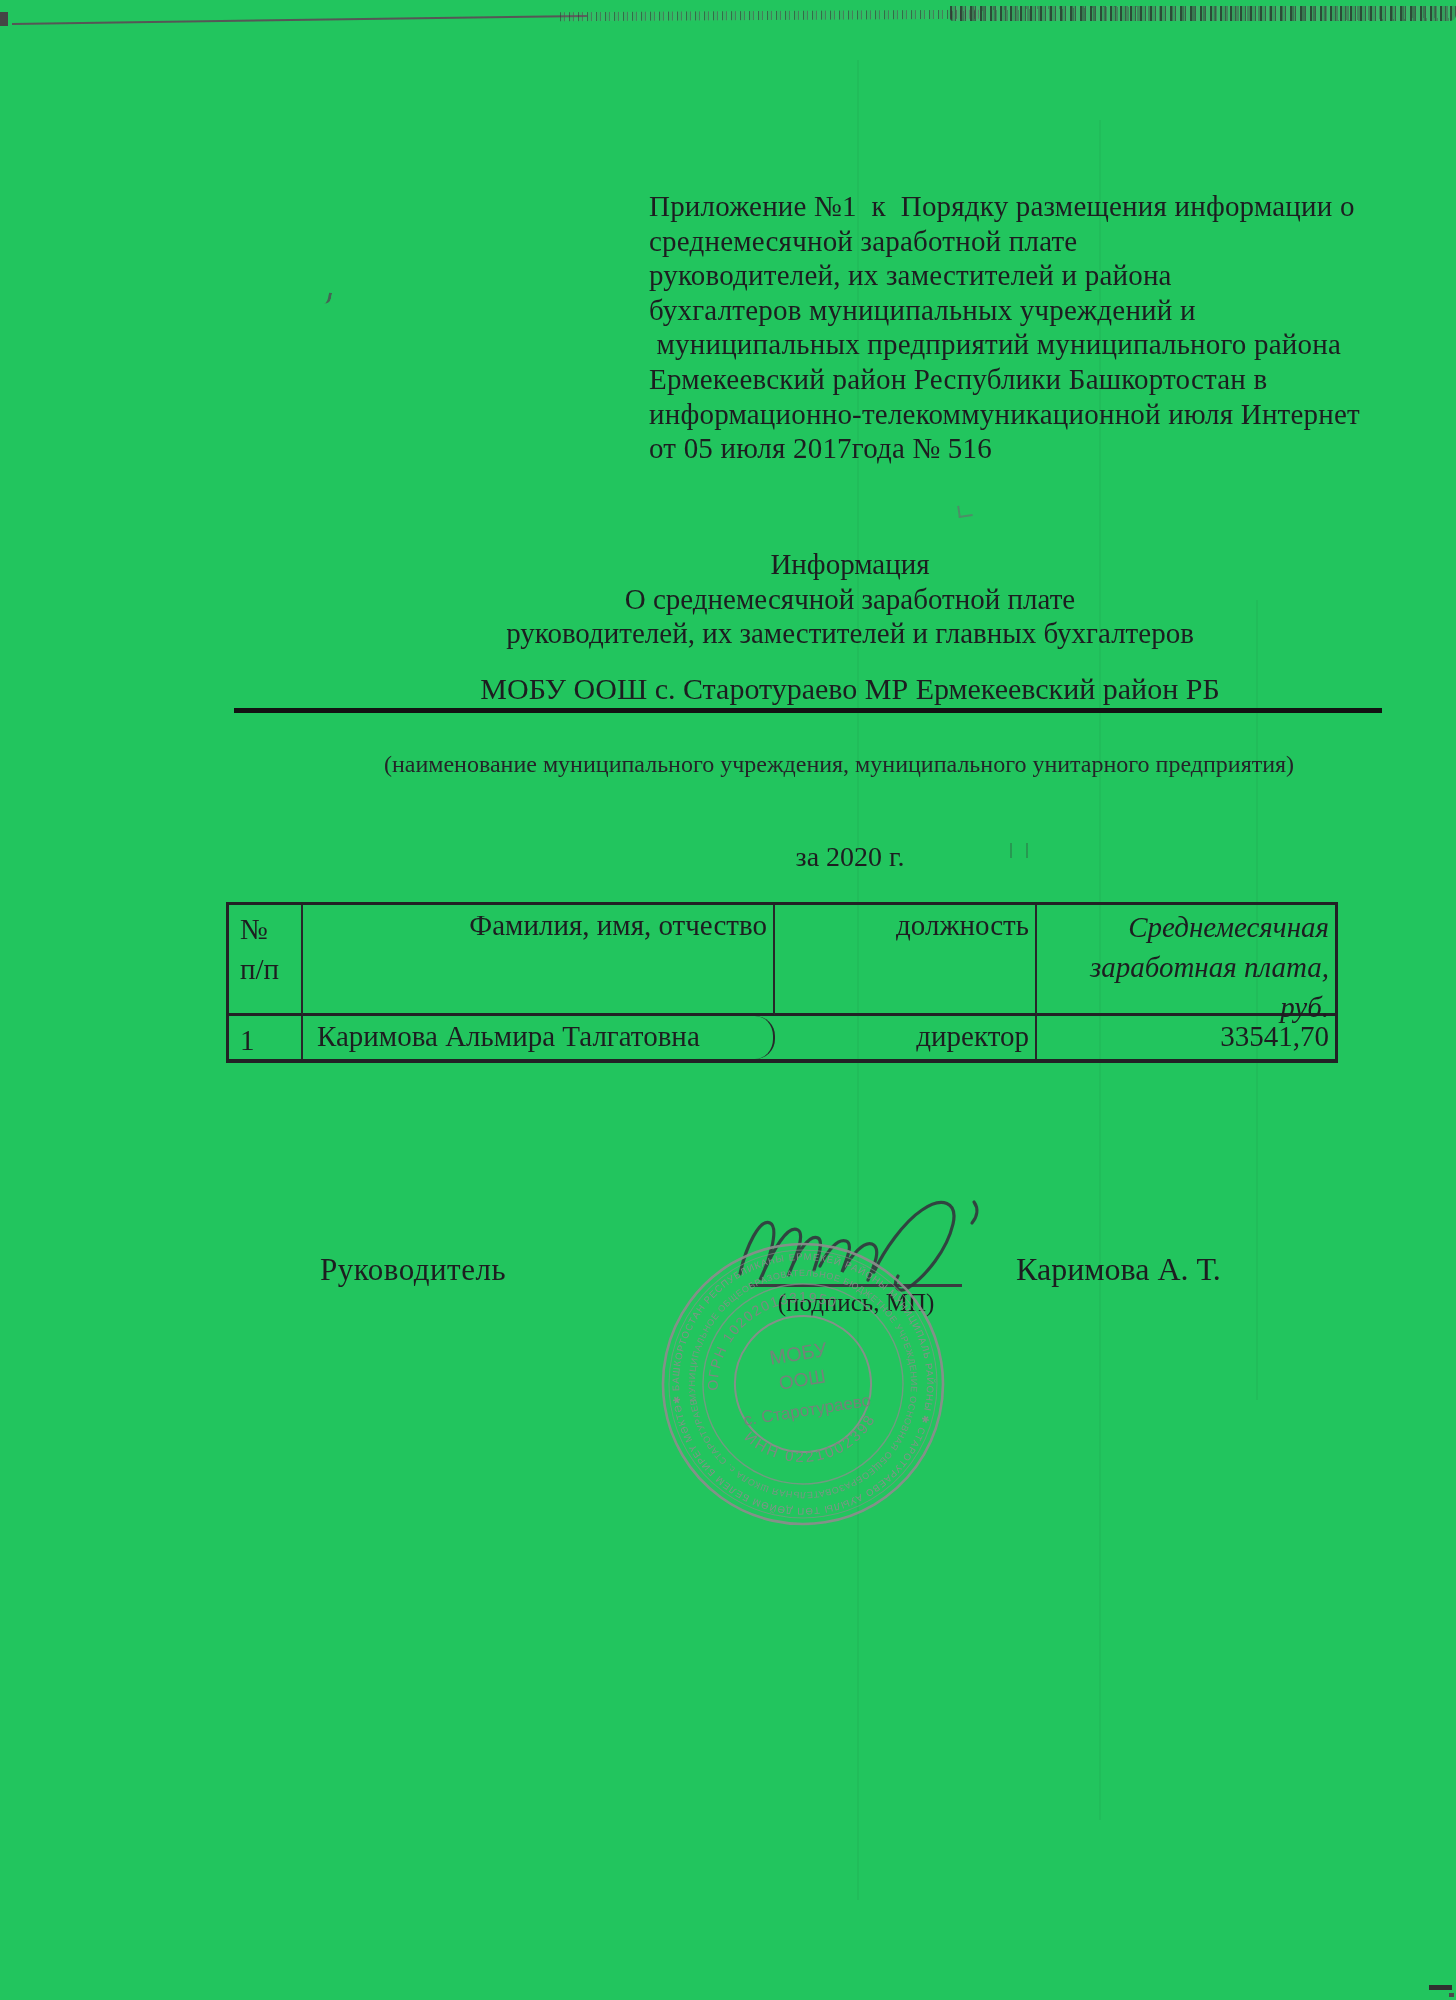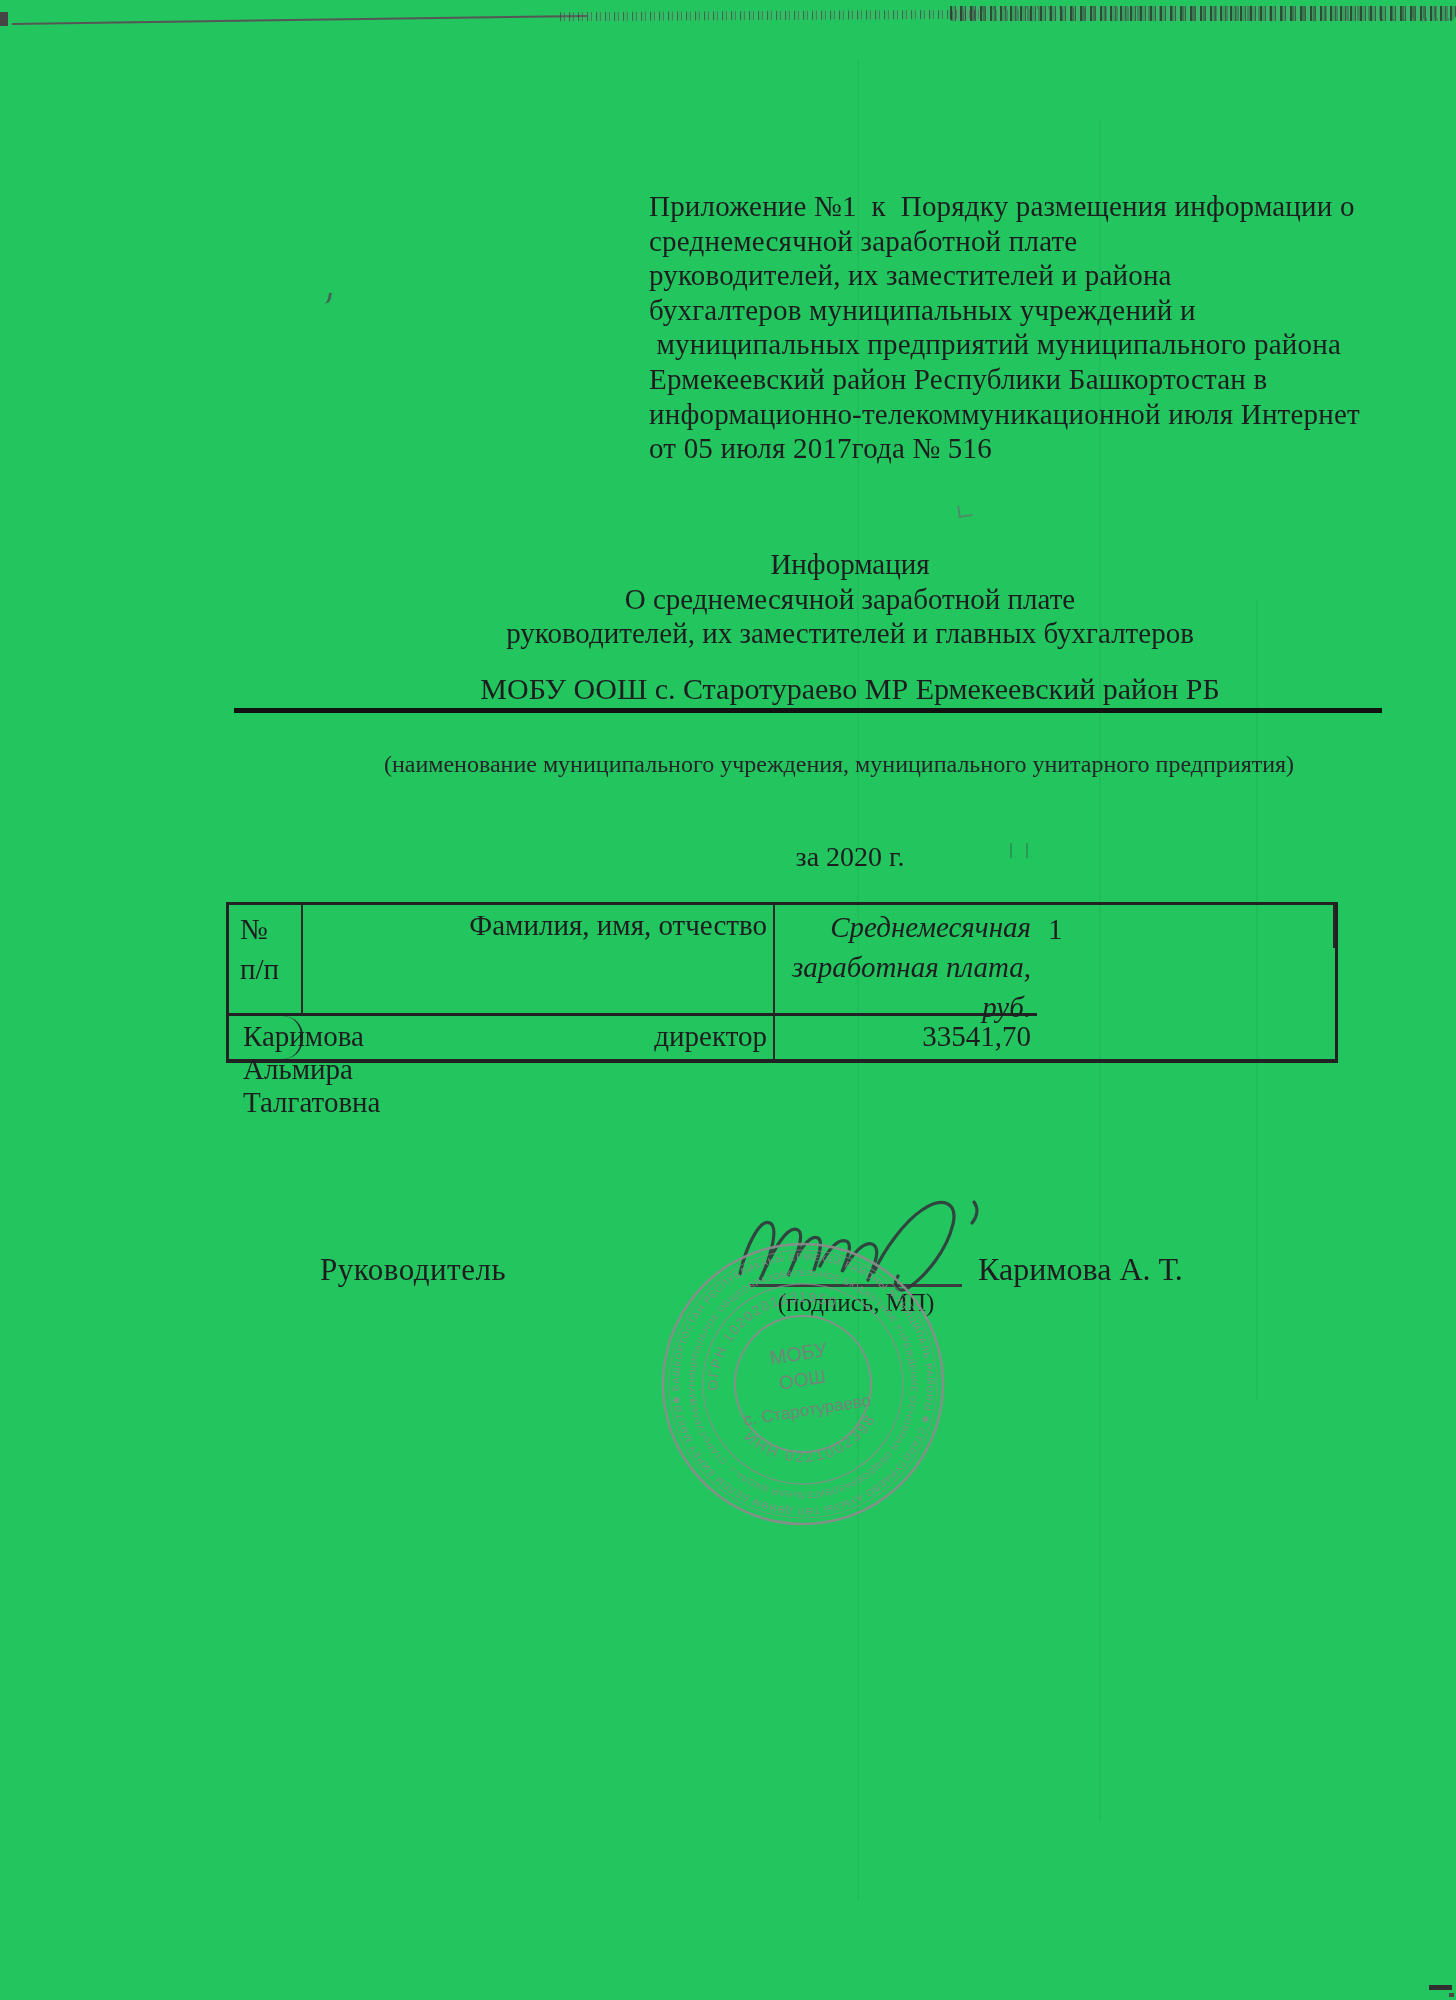--- a/index.html
+++ b/index.html
@@ -27,21 +27,21 @@
   .cell.last{border-right:none;}
   .hcell{height:111px; border-bottom:3px solid #222225;}
   .dcell{height:43px;}
   .cell.c-no{padding-left:11px; line-height:40px;}
   .cell.c-center{text-align:right;}
   .c-salary{line-height:40px; padding-top:2px;font-style:italic;}
   
   .role-label{left:320px; top:1252px; font-size:31px; letter-spacing:0.5px;}
   .sig-line{left:750px; top:1284px; width:212px; height:3px; background:#3b3b40;}
   .sig-caption{left:740px; top:1289px; width:232px; text-align:center; font-size:25px;}
-  .sig-name{left:978px; top:1251px; font-size:32px;}
+  .sig-name{left:1016px; top:1251px; font-size:32px;}
   .sig-svg{left:722px; top:1188px;}
   .stamp-svg{left:655px; top:1236px; opacity:0.92;}
   .edge-line{left:12px; top:23px; width:575px; height:2px; background:#565656; transform:rotate(-0.8deg); transform-origin:left center;}
   .band-mid{left:560px; top:11px; width:420px; height:9px; opacity:.65; transform:rotate(-0.35deg);
     background:repeating-linear-gradient(90deg,#3c3c3c 0 1px,rgba(120,120,120,.25) 1px 4px,#585858 4px 5px,rgba(160,160,160,.15) 5px 9px);}
   .band-right{left:950px; top:6px; width:506px; height:15px; opacity:.8;
     background:repeating-linear-gradient(90deg,#2e2e2e 0 2px,rgba(90,90,90,.45) 2px 5px,#444 5px 6px,rgba(140,140,140,.3) 6px 10px),
                repeating-linear-gradient(87deg,rgba(40,40,40,.5) 0 3px,transparent 3px 11px);
     border-radius:0 0 6px 3px;}
   .left-nick{left:0; top:12px; width:8px; height:14px; background:#454545;}
@@ -96,20 +96,21 @@
   <div class="abs org-caption">(наименование муниципального учреждения, муниципального унитарного предприятия)</div>
 
   <div class="abs center-wrap period">за 2020 г.</div>
 
   <div class="abs doc-table">
     <div class="cell hcell c-no">
       <div>№</div>
       <div>п/п</div>
     </div>
     <div class="cell hcell c-center">Фамилия, имя, отчество</div>
+    <div class="cell hcell c-center">должность</div>
     <div class="cell hcell c-center c-salary last">
       <div>Среднемесячная</div>
       <div>заработная плата,</div>
       <div>руб.</div>
     </div>
     <div class="cell dcell c-no">1</div>
     <div class="cell dcell" style="padding-left:14px;border-radius:20px;">Каримова Альмира Талгатовна</div>
     <div class="cell dcell c-center">директор</div>
     <div class="cell dcell c-center last">33541,70</div>
   </div>

